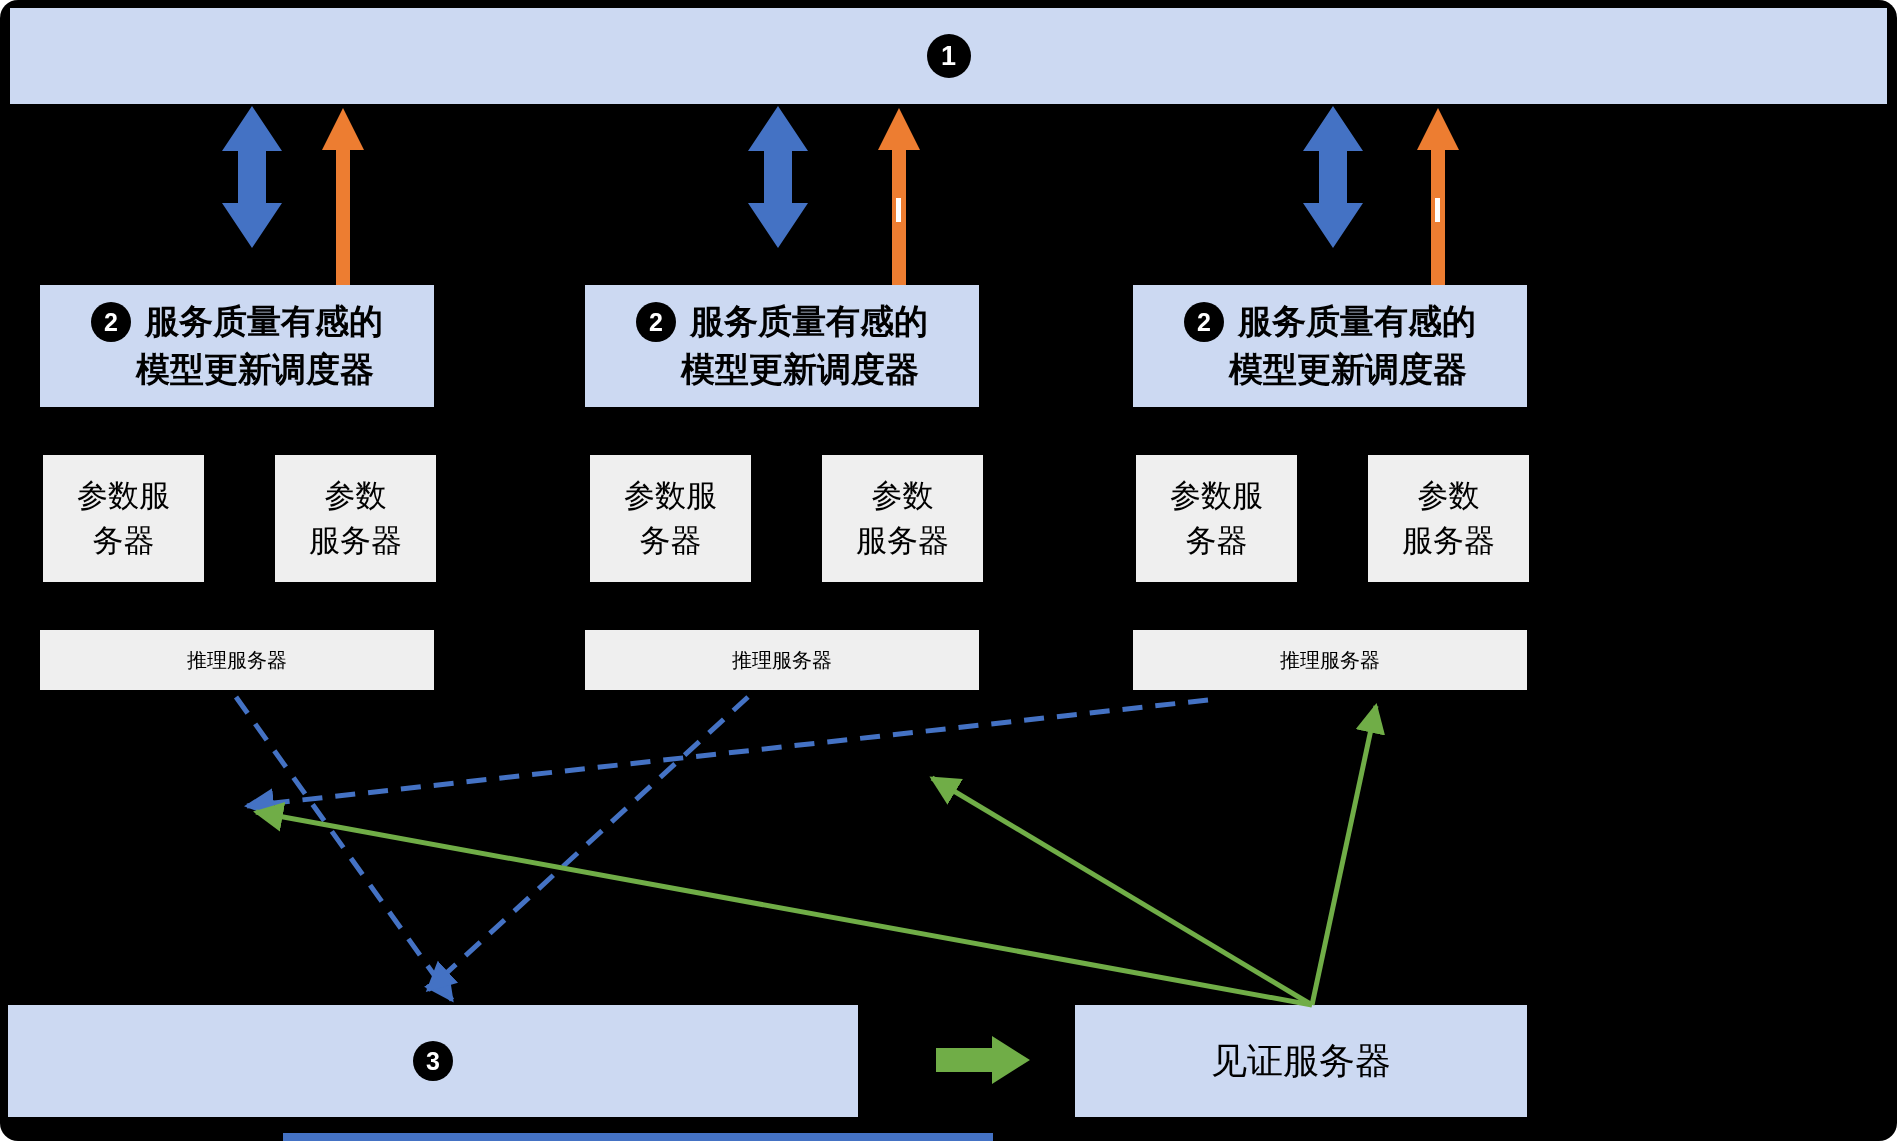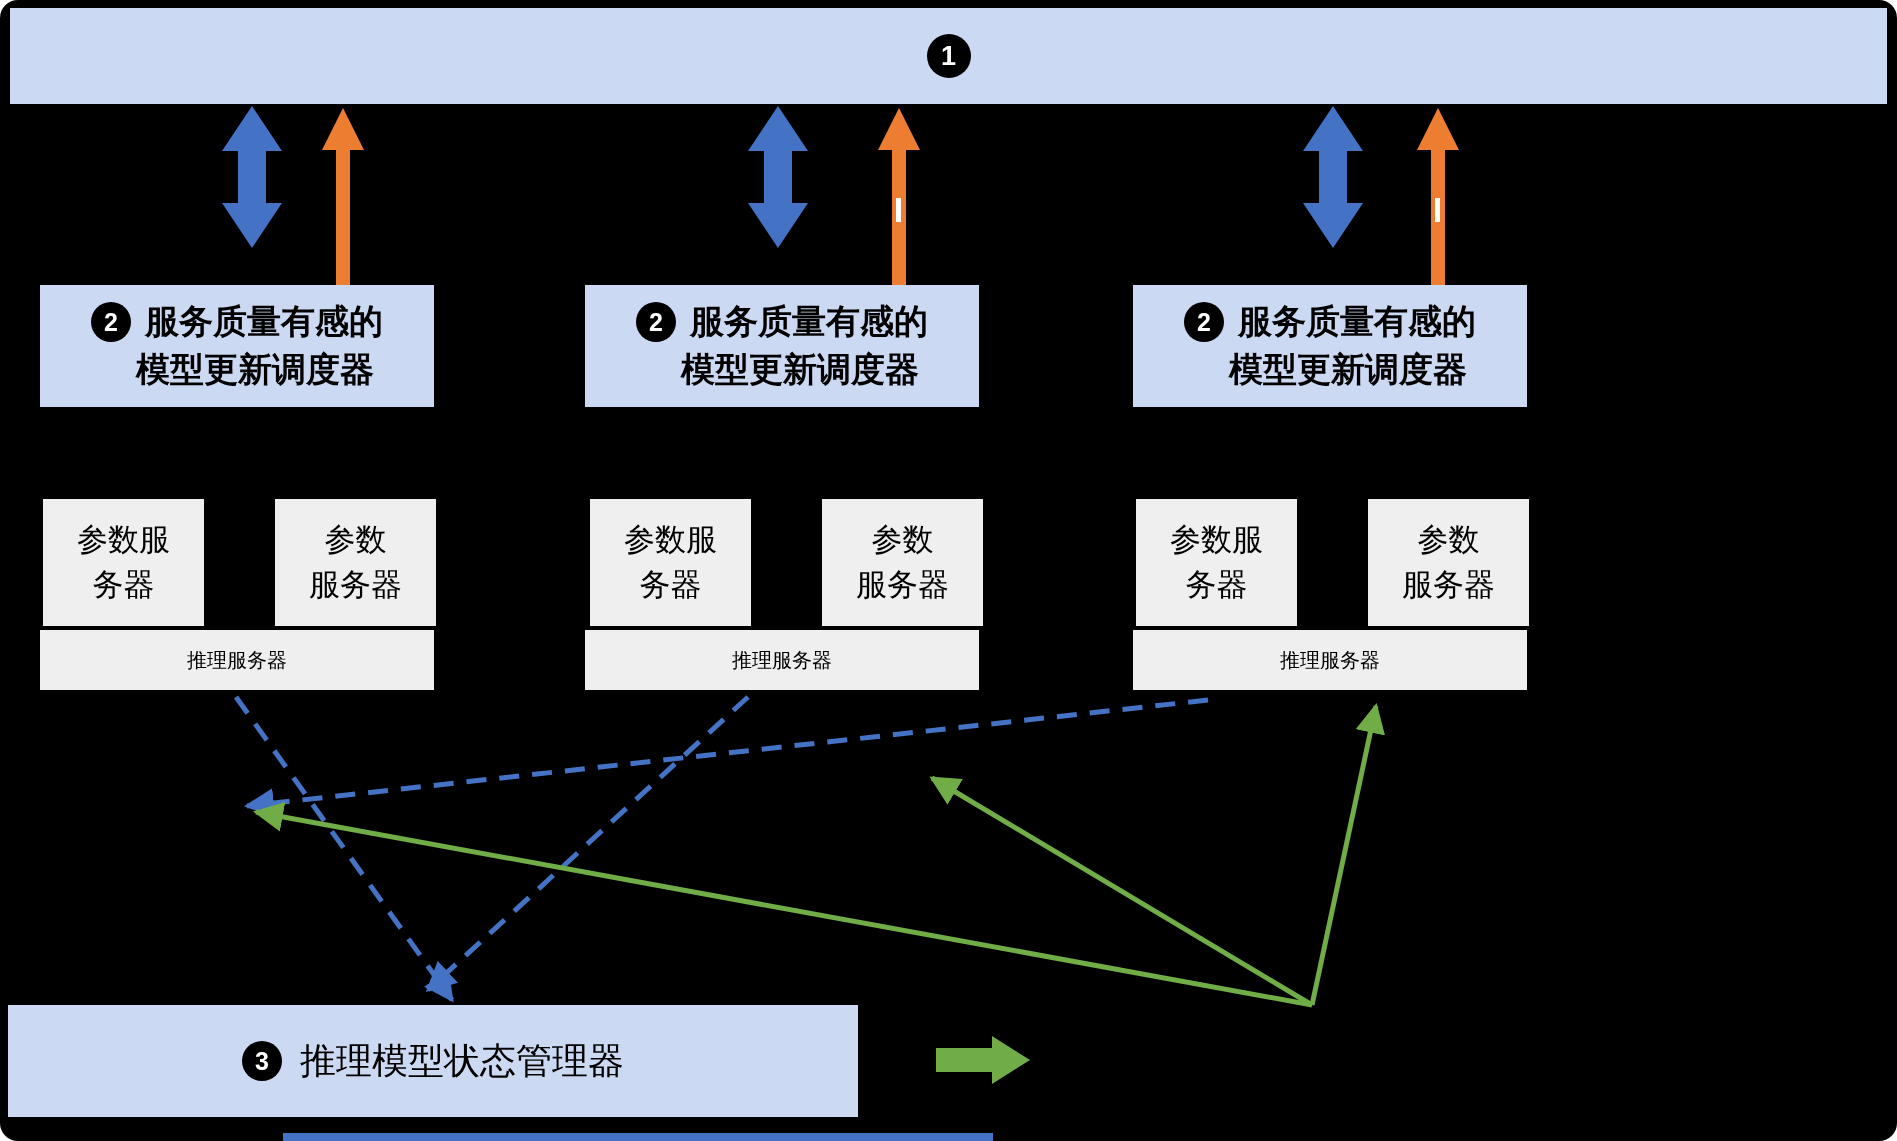--- a/index.html
+++ b/index.html
@@ -19,21 +19,21 @@
     border-radius:18px;overflow:hidden;
     font-family:"Liberation Sans",sans-serif;
   }
   .box{position:absolute;display:flex;flex-direction:column;align-items:center;justify-content:center;color:#000;}
   .box.blue{background:var(--box-blue,#ccd9f2);}
   .box.gray{background:var(--box-gray,#efefef);}
   .banner{left:10px;top:8px;width:1877px;height:96px;flex-direction:row;gap:16px;font-size:38px;font-weight:700;}
   .scheduler{top:285px;width:394px;height:122px;font-size:34px;font-weight:700;line-height:1.4;}
   .scheduler .line1{display:flex;align-items:center;gap:14px;}
   .scheduler .line2{transform:translateX(18px);}
-  .param{top:455px;width:161px;height:127px;font-size:31px;line-height:1.45;font-family:"Liberation Serif",serif;text-align:center;margin-top:44px;}
+  .param{top:455px;width:161px;height:127px;font-size:31px;line-height:1.45;font-family:"Liberation Serif",serif;text-align:center;}
   .inference{top:630px;width:394px;height:60px;font-size:20px;font-family:"Liberation Serif",serif;}
   .bottom-box{top:1005px;height:112px;font-size:36px;font-family:"Liberation Serif",serif;flex-direction:row;gap:18px;}
   .badge{display:inline-flex;align-items:center;justify-content:center;background:var(--badge-bg,#000);color:var(--badge-text,#fff);border-radius:50%;font-weight:700;font-family:"Liberation Sans",sans-serif;flex:none;}
   .badge.lg{width:44px;height:44px;font-size:27px;}
   .badge.md{width:40px;height:40px;font-size:25px;}
   svg.arrows{position:absolute;left:0;top:0;pointer-events:none;}
   .fill-blue{fill:var(--arrow-blue,#4472c4);}
   .fill-orange{fill:var(--arrow-orange,#ed7d31);}
   .fill-green{fill:var(--arrow-green,#70ad47);}
   .fill-white{fill:#ffffff;}
@@ -101,21 +101,23 @@
   <div class="box gray param" style="left:1368px">
     <div>参数</div>
     <div>服务器</div>
   </div>
   <div class="box gray inference" style="left:1133px">
     <div>推理服务器</div>
   </div>
 
   <div class="box blue bottom-box" style="left:8px;width:850px">
     <span class="badge md">3</span>
-    <span>推理模型状态管理器</span>
+  </div>
+  <div class="box blue bottom-box" style="left:1075px;width:452px">
+    <span>见证服务器</span>
   </div>
 
   <svg class="arrows" width="1897" height="1141" viewBox="0 0 1897 1141">
     <defs>
       <marker id="m-blue" markerWidth="6.5" markerHeight="6.5" refX="5.4" refY="3" orient="auto">
         <path d="M0,0 L6,3 L0,6 Z" class="fill-blue"></path>
       </marker>
       <marker id="m-green" markerWidth="6.5" markerHeight="6.5" refX="5.4" refY="3" orient="auto">
         <path d="M0,0 L6,3 L0,6 Z" class="fill-green"></path>
       </marker>

